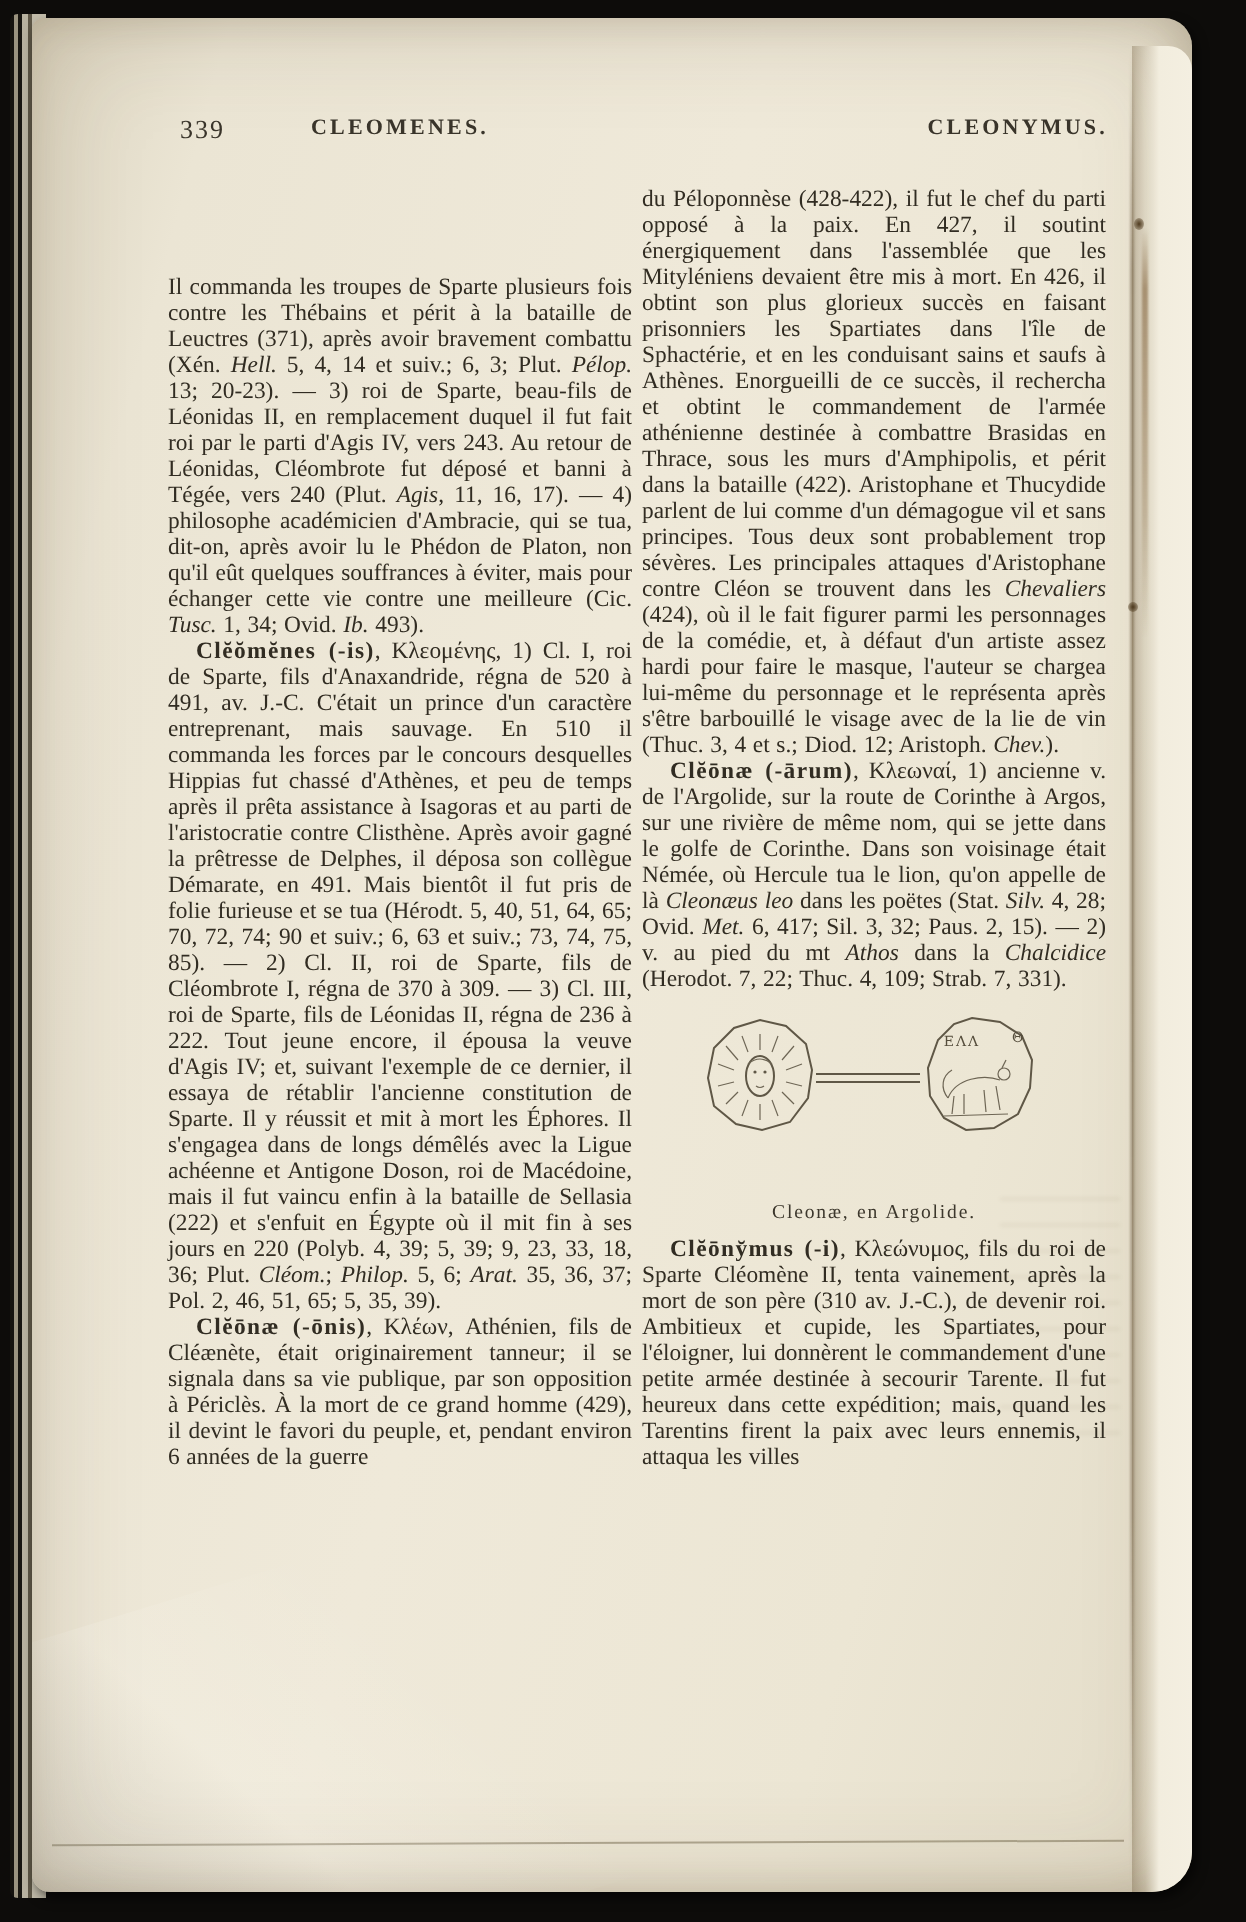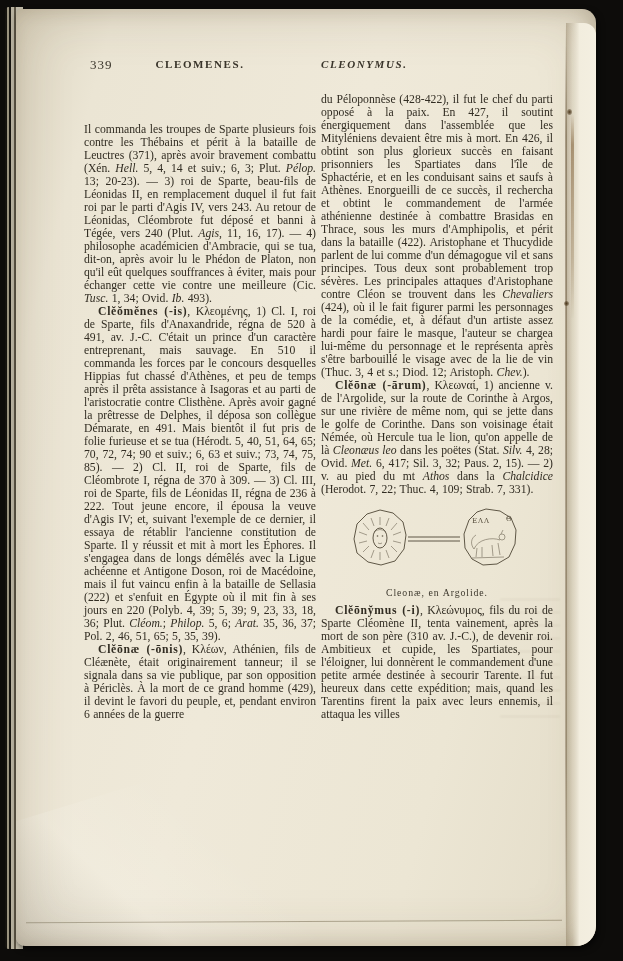--- a/index.html
+++ b/index.html
@@ -52,32 +52,32 @@
     background:linear-gradient(60deg,rgba(30,24,12,.20),rgba(255,255,250,.14) 45%,rgba(0,0,0,0) 70%);
     transform:rotate(-17deg);pointer-events:none;
   }
   
   .content{position:absolute;left:68px;top:48px;width:470px;color:#312c22;}
   .runhead{position:relative;height:18px;margin-bottom:18px;font-size:12px;}
   .pagenum{position:absolute;left:6px;top:0;font-size:13px;letter-spacing:1px;color:#35permanently;}
   .pagenum, .rh{color:#39342a;}
   .rh{position:absolute;top:1px;font-weight:bold;font-size:11px;letter-spacing:1.6px;}
   .rh.left{left:0;width:232px;text-align:center;}
-  .rh.right{left:237px;width:233px;text-align:left;font-style:italic;}
+  .rh.right{left:237px;width:233px;text-align:right;}
   .cols{display:flex;align-items:flex-end;}
   .col{width:232px;font-size:11.7px;line-height:13px;text-align:justify;word-spacing:.4px;}
   .rule{width:1px;background:rgba(72,64,48,.55);margin:0 2px;}
   .para{margin:0;}
   .para.indent{text-indent:14px;}
   .para b{letter-spacing:.7px;}
   
   figure{margin:9px 0 5px 0;text-align:center;}
   figure svg{display:block;margin:0 auto;}
   figcaption{
-    font-size:9.8px;letter-spacing:.9px;color:#3c372c;margin-top:7px;
+    font-size:9.8px;letter-spacing:.9px;color:#3c372c;margin-top:21px;
   }
   .engrave{stroke:#5f5746;fill:none;stroke-width:1;}
   .engrave-thin{stroke:#6d6554;fill:none;stroke-width:.6;}
   .coin-legend-text{font-size:7px;fill:#554d3c;letter-spacing:1px;font-family:"DejaVu Serif",serif;}
   
   .show-through{
     position:absolute;right:36px;top:590px;width:60px;height:130px;opacity:.12;
     background:repeating-linear-gradient(#6a5a3a 0 1px,transparent 1px 13px);
     filter:blur(1px);
   }

